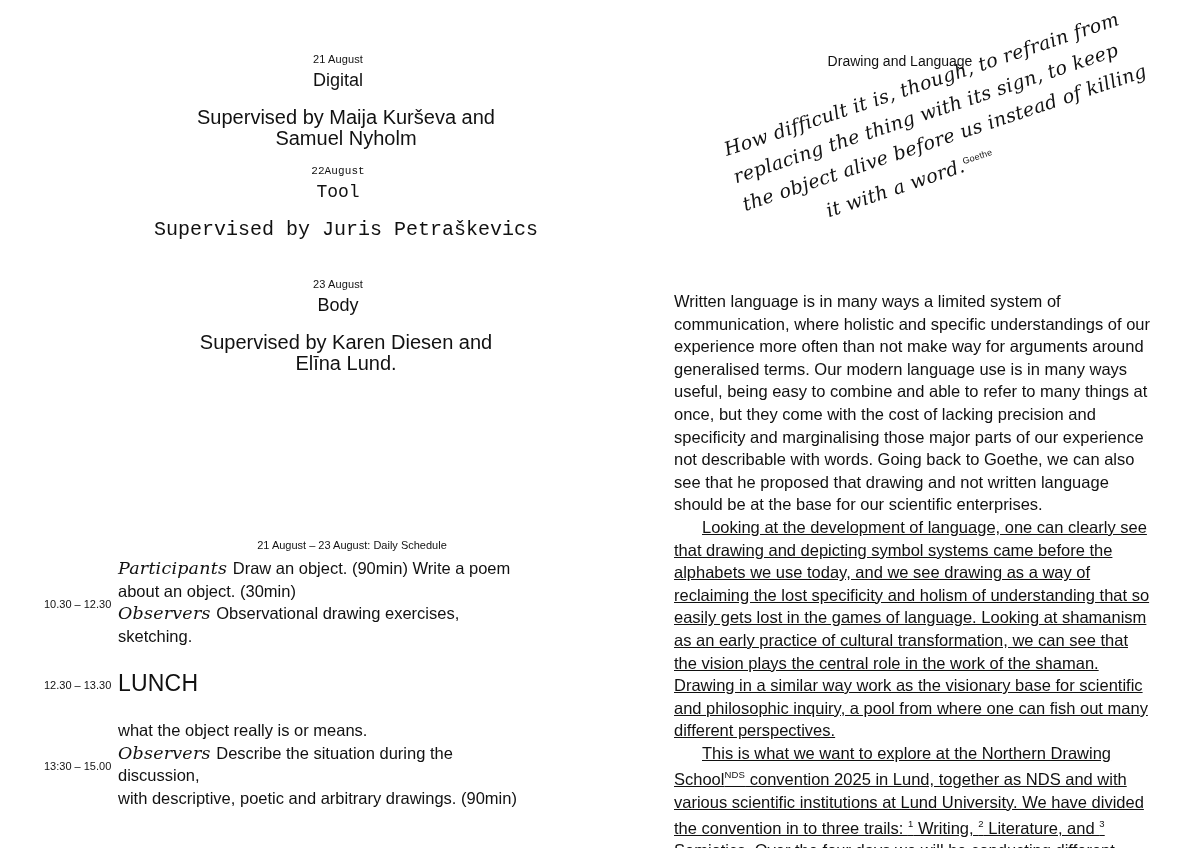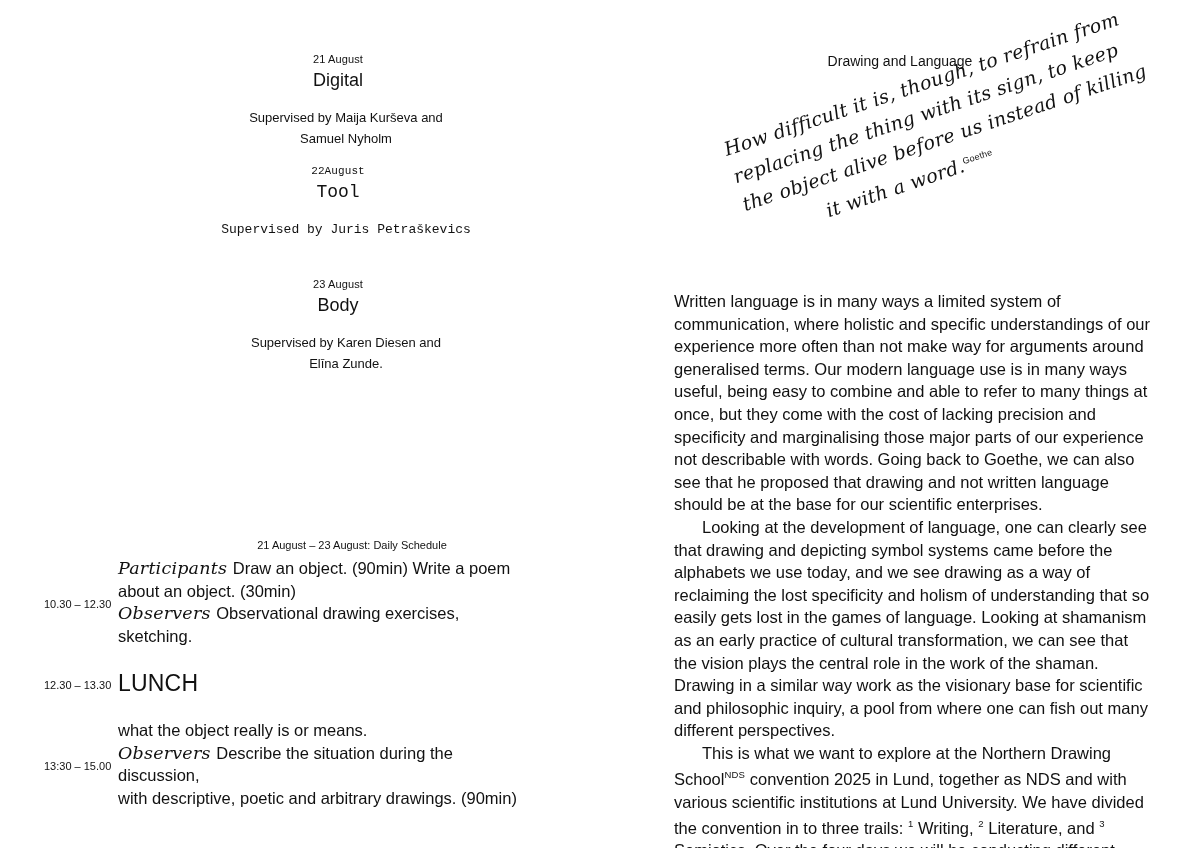--- a/index.html
+++ b/index.html
@@ -44,21 +44,21 @@
     letter-spacing: 0.1px;
     color: #111;
   }
   .day-title {
     font-size: 18px;
     line-height: 24px;
     margin-top: 2px;
     color: #111;
   }
   .day-supervisors {
-    font-size: 13px;
+    font-size: 20px;
     line-height: 21px;
     margin-top: 15px;
     color: #111;
     padding-left: 16px;
   }
   .day-supervisors .ln { display: block; }
 
   
   .schedule {
     position: absolute;
@@ -174,20 +174,21 @@
     font-size: 16.5px;
     line-height: 22.6px;
     color: #111;
   }
   .body-copy p {
     margin: 0;
     text-indent: 0;
   }
   .body-copy p + p {
     text-indent: 28px;
+    text-decoration: underline;
   }
   .sup {
     font-size: 9.5px;
     vertical-align: super;
     letter-spacing: 0.2px;
   }
 </style>
 </head>
 <body>
 
@@ -210,21 +211,21 @@
       <div class="day-supervisors">
         <span class="ln">Supervised by Juris Petraškevics</span>
       </div>
     </div>
 
     <div class="day-block" style="top:277px;">
       <div class="day-date">23 August</div>
       <div class="day-title">Body</div>
       <div class="day-supervisors">
         <span class="ln">Supervised by Karen Diesen and</span>
-        <span class="ln">Elīna Zunde.</span>
+        <span class="ln">Elīna Lund.</span>
       </div>
     </div>
 
     <div class="schedule">
       <div class="schedule-heading">21 August – 23 August: Daily Schedule</div>
 
       <div class="sched-row">
         <div class="sched-time">10.30 – 12.30</div>
         <div class="sched-body">
           <span class="ln"><span class="script">Participants</span><span> Draw an object. (90min) Write a poem</span></span>

